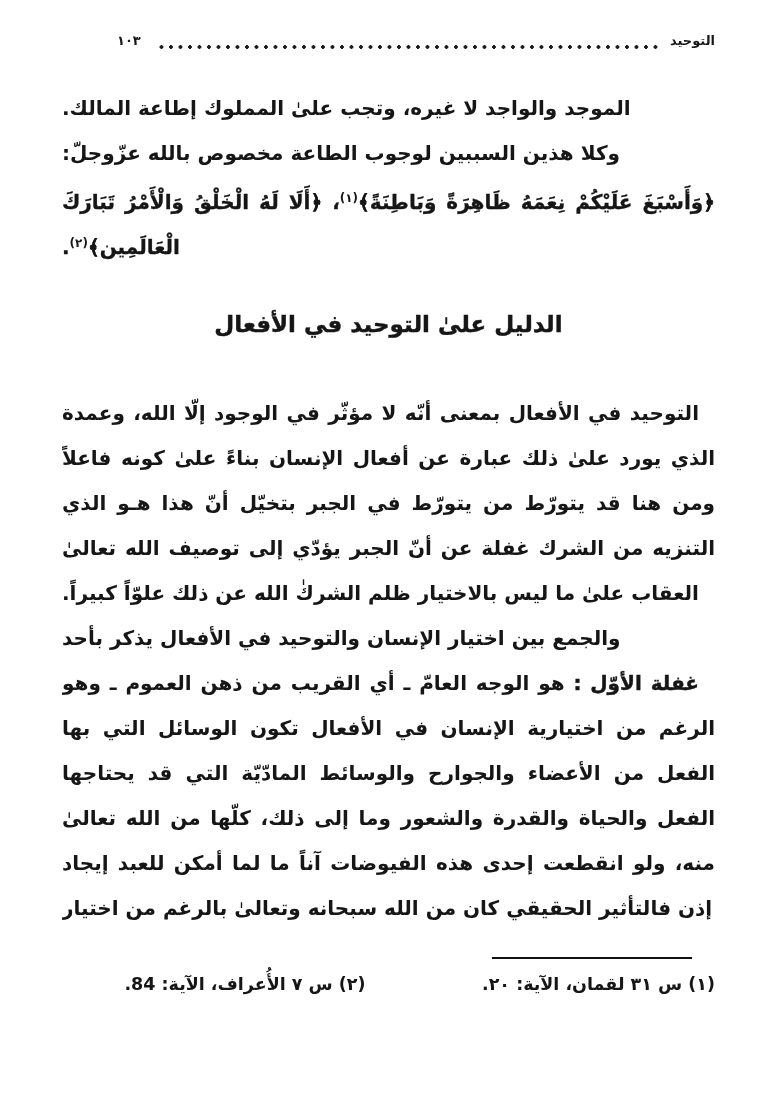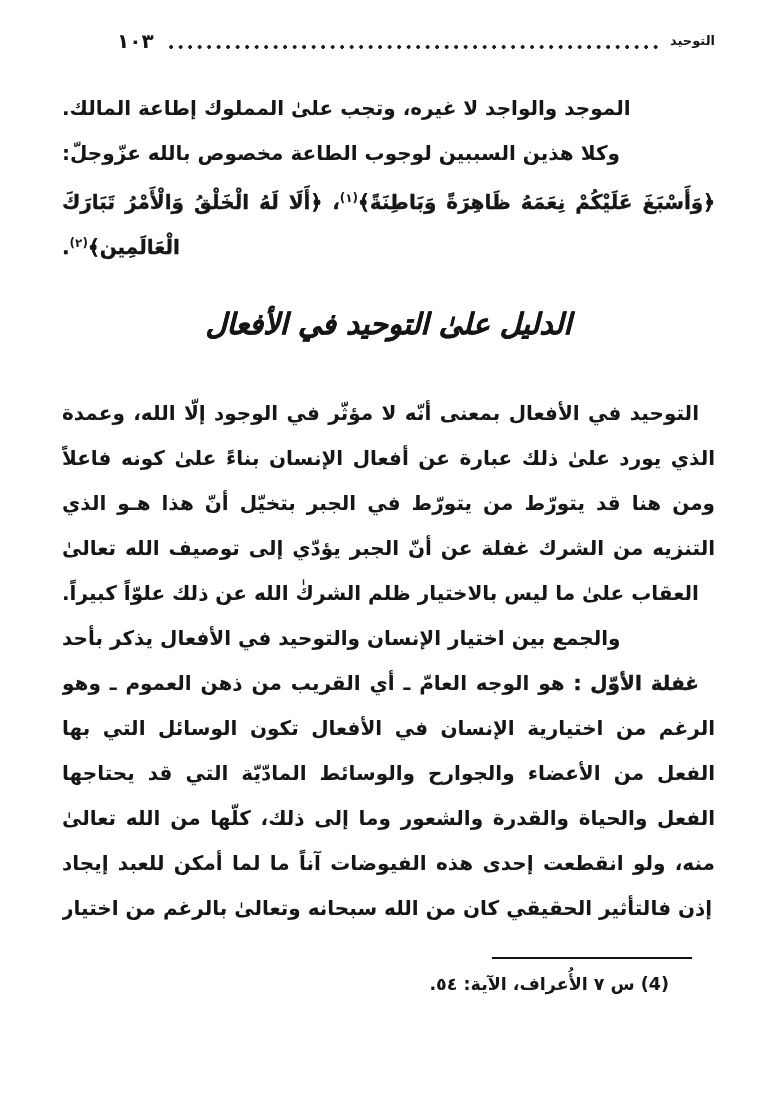--- a/index.html
+++ b/index.html
@@ -9,34 +9,34 @@
     direction:rtl;
     font-family:"DejaVu Sans",sans-serif;
     color:#161616;font-weight:bold;overflow:hidden;
   }
   
   .hdr{display:flex;align-items:flex-end;padding-left:55px;height:32px;}
   .hdr-title{font-size:13px;line-height:30px;white-space:nowrap;}
   .dots{flex:1;height:8px;margin:0 10px 5px 14px;
     background-image:radial-gradient(circle,#1b1b1b 1.6px,transparent 2.1px);
     background-size:9.5px 8px;background-repeat:repeat-x;background-position:right center;}
-  .pagenum{font-size:20px;line-height:30px;white-space:nowrap;}
+  .pagenum{font-size:13px;line-height:30px;white-space:nowrap;}
   
   .bodytext{margin-top:30px;font-size:20px;}
   .line{height:45px;line-height:45px;overflow:hidden;}
   .just{text-align:justify;text-align-last:justify;}
   .right{text-align:left;}
   .indent{text-indent:16px;}
   .sup{font-size:12px;vertical-align:7px;letter-spacing:0;}
   .strong{-webkit-text-stroke:0.4px #161616;}
   .verse-seg{-webkit-text-stroke:0.3px #161616;}
   
   .section-heading{
-    text-align:center;font-size:29px;line-height:45px;height:45px;
-    margin:36px 0 44px 0;font-style:italic;-webkit-text-stroke:0.4px #161616;
+    text-align:center;font-size:23px;line-height:45px;height:45px;
+    margin:36px 0 44px 0;-webkit-text-stroke:0.4px #161616;
   }
   
   .fn-sep{width:200px;height:2px;background:#111;margin:26px 23px 10px auto;}
   .fn-row{display:flex;font-size:17.5px;line-height:30px;}
   .fn-item-1{flex:1;}
   .fn-item-2{flex:1;box-sizing:border-box;padding-left:0;padding-right:46px;}
 </style>
 </head>
 <body>
 
@@ -77,16 +77,17 @@
         <div class="line just"><span>الرغم من اختيارية الإنسان في الأفعال تكون الوسائل التي بها يـحقق العـبد</span></div>
         <div class="line just"><span>الفعل من الأعضاء والجوارح والوسائط المادّيّة التي قد يحتاجها لتحقيق ذاك</span></div>
         <div class="line just"><span>الفعل والحياة والقدرة والشعور وما إلى ذلك، كلّها من الله تعالىٰ وبفيض دائـمٍ</span></div>
         <div class="line just"><span>منه، ولو انقطعت إحدى هذه الفيوضات آناً ما لما أمكن للعبد إيجاد ذاك الفعل،</span></div>
         <div class="line right"><span>إذن فالتأثير الحقيقي كان من الله سبحانه وتعالىٰ بالرغم من اختيار العبد.</span></div>
       </div>
   </div>
 
   <div class="fn-sep"></div>
   <div class="fn-row">
-    <span class="fn-item-2">(4) س ٧ الأُعراف، الآية: ٥٤.</span>
+    <span class="fn-item-1">(١) س ٣١ لقمان، الآية: ٢٠.</span>
+    <span class="fn-item-2">(٢) س ٧ الأُعراف، الآية: 84.</span>
   </div>
 
 </div>
 
 </body></html>

